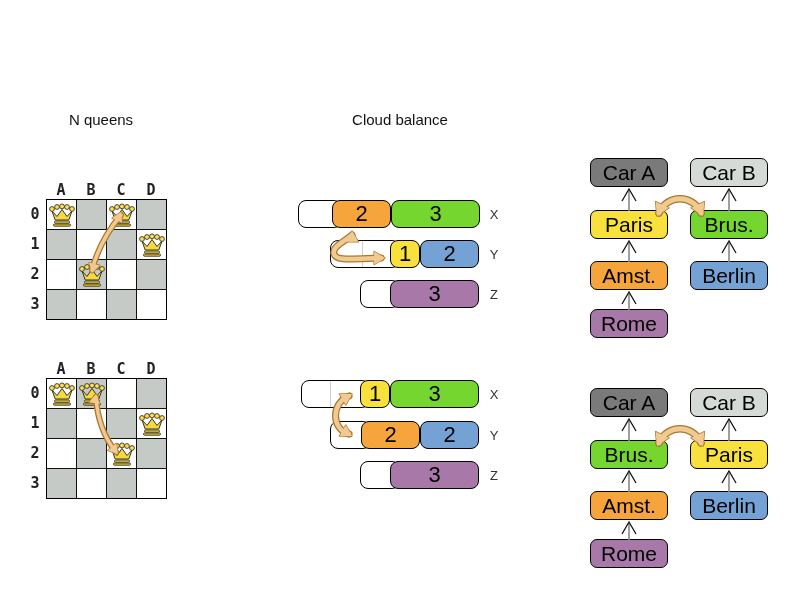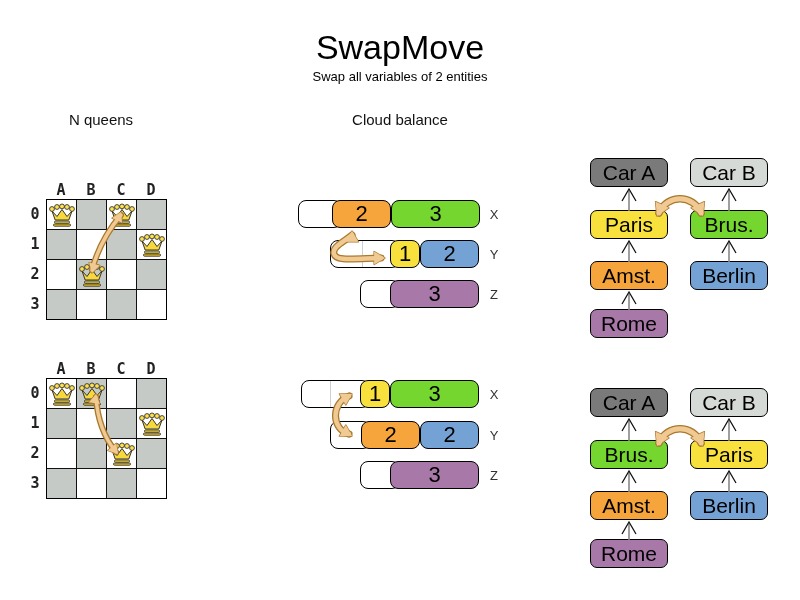--- a/index.html
+++ b/index.html
@@ -24,22 +24,20 @@
         border-radius:8px;text-align:center;font-size:22px;color:#000;}
   .ghost{position:absolute;width:1px;background:#cfcfcf;}
   .cloudlab{position:absolute;font-size:13px;color:#333;text-align:center;width:14px;}
   .rnode{position:absolute;box-sizing:border-box;border:1.4px solid #000;
          border-radius:7px;text-align:center;font-size:21px;color:#000;}
 </style>
 </head>
 <body>
 
 <div id="canvas">
-  <div class="title">SwapMove</div>
-  <div class="subtitle">Swap all variables of 2 entities</div>
   <div class="hdr" id="hdr-cb">Cloud balance</div>
   <div class="hdr" id="hdr-nq">N queens</div>
   <div id="layer-shapes">
       <div class="collab" style="left: 46px; top: 181px; width: 30px;">A</div>
       <div class="collab" style="left: 76px; top: 181px; width: 30px;">B</div>
       <div class="collab" style="left: 106px; top: 181px; width: 30px;">C</div>
       <div class="collab" style="left: 136px; top: 181px; width: 30px;">D</div>
       <div class="rowlab" style="left: 27px; top: 205px; width: 16px;">0</div>
       <div class="rowlab" style="left: 27px; top: 235px; width: 16px;">1</div>
       <div class="rowlab" style="left: 27px; top: 265px; width: 16px;">2</div>

